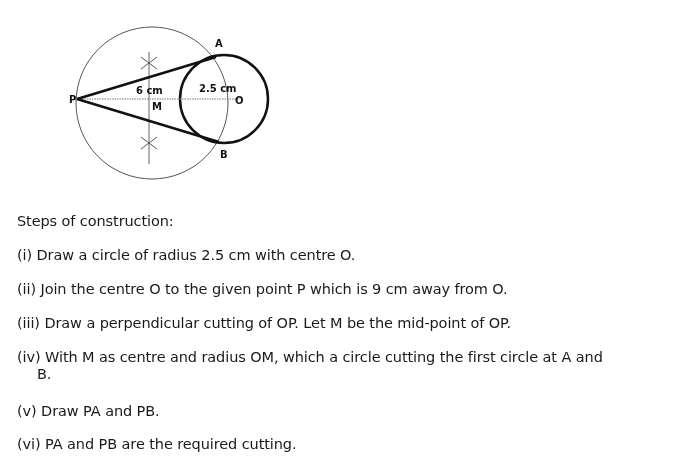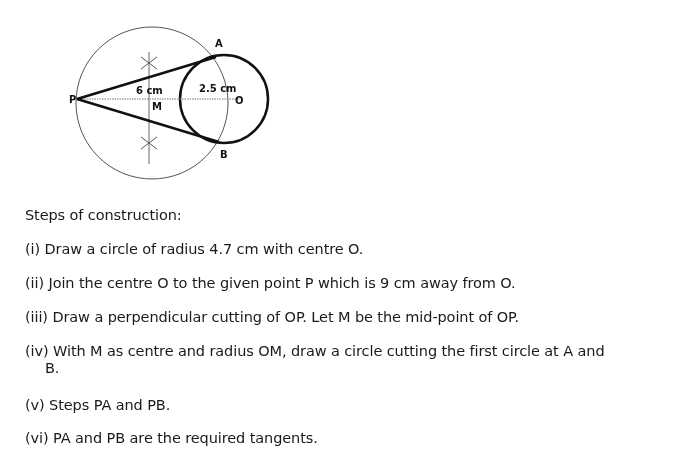--- a/index.html
+++ b/index.html
@@ -2,21 +2,21 @@
 <html><head>
   <meta charset="utf-8">
   <style>
     html, body { margin: 0; padding: 0; background: #ffffff; }
     body { width: 696px; height: 461px; position: relative; overflow: hidden;
            font-family: "DejaVu Sans", "Liberation Sans", sans-serif; color: #1a1a1a; }
     #figure { position: absolute; left: 0; top: 0; width: 696px; height: 200px; }
     .lbl { font-family: "DejaVu Sans", sans-serif; font-weight: bold; font-size: 10px; fill: #111; }
     .lbl-p { fill: #111; }
     .steps { position: absolute; left: 9px; top: 207px; width: 680px; font-size: 14.5px; letter-spacing: -0.1px; }
-    .step { position: absolute; left: 16px; white-space: nowrap; line-height: 17px; }
+    .step { position: absolute; left: 8px; white-space: nowrap; line-height: 17px; margin-top: 6px; }
     .step .cont { display: block; padding-left: 20px; }
   </style>
 </head>
 <body>
 
 <svg id="figure" viewBox="0 0 696 200" xmlns="http://www.w3.org/2000/svg">
 
   <circle cx="152" cy="103" r="76" fill="none" stroke="#555" stroke-width="1"></circle>
 
   <circle cx="224" cy="99" r="44" fill="none" stroke="#111" stroke-width="2.5"></circle>
@@ -41,22 +41,22 @@
   <text class="lbl" x="215" y="47">A</text>
   <text class="lbl" x="220" y="158">B</text>
   <text class="lbl" x="235" y="104">O</text>
   <text class="lbl" x="152" y="110">M</text>
   <text class="lbl" x="136" y="94">6 cm</text>
   <text class="lbl" x="199" y="92">2.5 cm</text>
 </svg>
 
 <div class="steps">
   <div class="step" style="top:0px">Steps of construction:</div>
-  <div class="step" style="top:34px">(i) Draw a circle of radius 4.7 cm with centre O.</div>
+  <div class="step" style="top:34px">(i) Draw a circle of radius 2.5 cm with centre O.</div>
   <div class="step" style="top:68px">(ii) Join the centre O to the given point P which is 9 cm away from O.</div>
   <div class="step" style="top:102px">(iii) Draw a perpendicular cutting of OP. Let M be the mid-point of OP.</div>
   <div class="step" style="top:136px">
-    <span>(iv) With M as centre and radius OM, draw a circle cutting the first circle at A and</span>
+    <span>(iv) With M as centre and radius OM, which a circle cutting the first circle at A and</span>
     <span class="cont">B.</span>
   </div>
-  <div class="step" style="top:190px">(v) Steps PA and PB.</div>
-  <div class="step" style="top:223px">(vi) PA and PB are the required tangents.</div>
+  <div class="step" style="top:190px">(v) Draw PA and PB.</div>
+  <div class="step" style="top:223px">(vi) PA and PB are the required cutting.</div>
 </div>
 
 </body></html>

